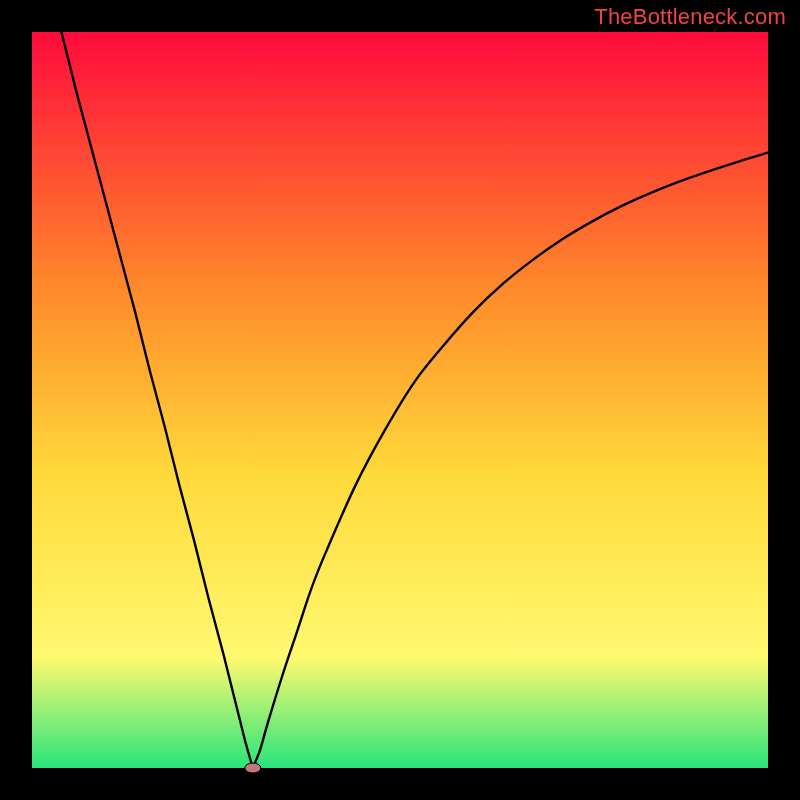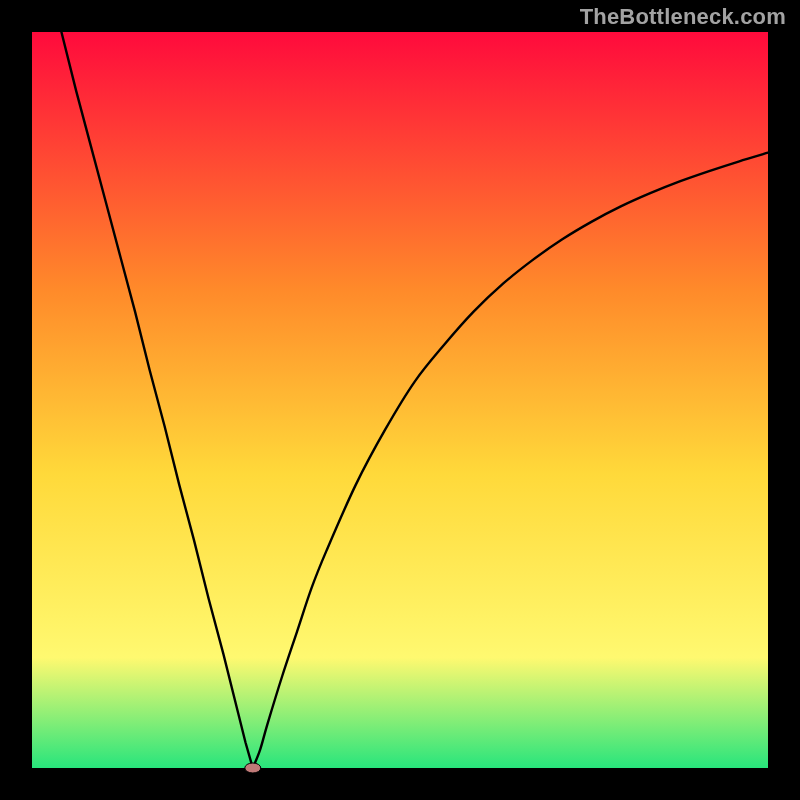--- a/index.html
+++ b/index.html
@@ -16,23 +16,23 @@
     top: 0;
     left: 0;
     width: 800px;
     height: 800px;
     background: #000;
   }
   .watermark {
     position: absolute;
     top: 4px;
     right: 14px;
-    color: #a3a3a3;
+    color: #ef4444;
     font-size: 22px;
-    font-weight: 700;
+    font-weight: 400;
     letter-spacing: 0.2px;
     z-index: 20;
   }
   svg.plot {
     position: absolute;
     top: 0;
     left: 0;
   }
 </style>
 </head>

